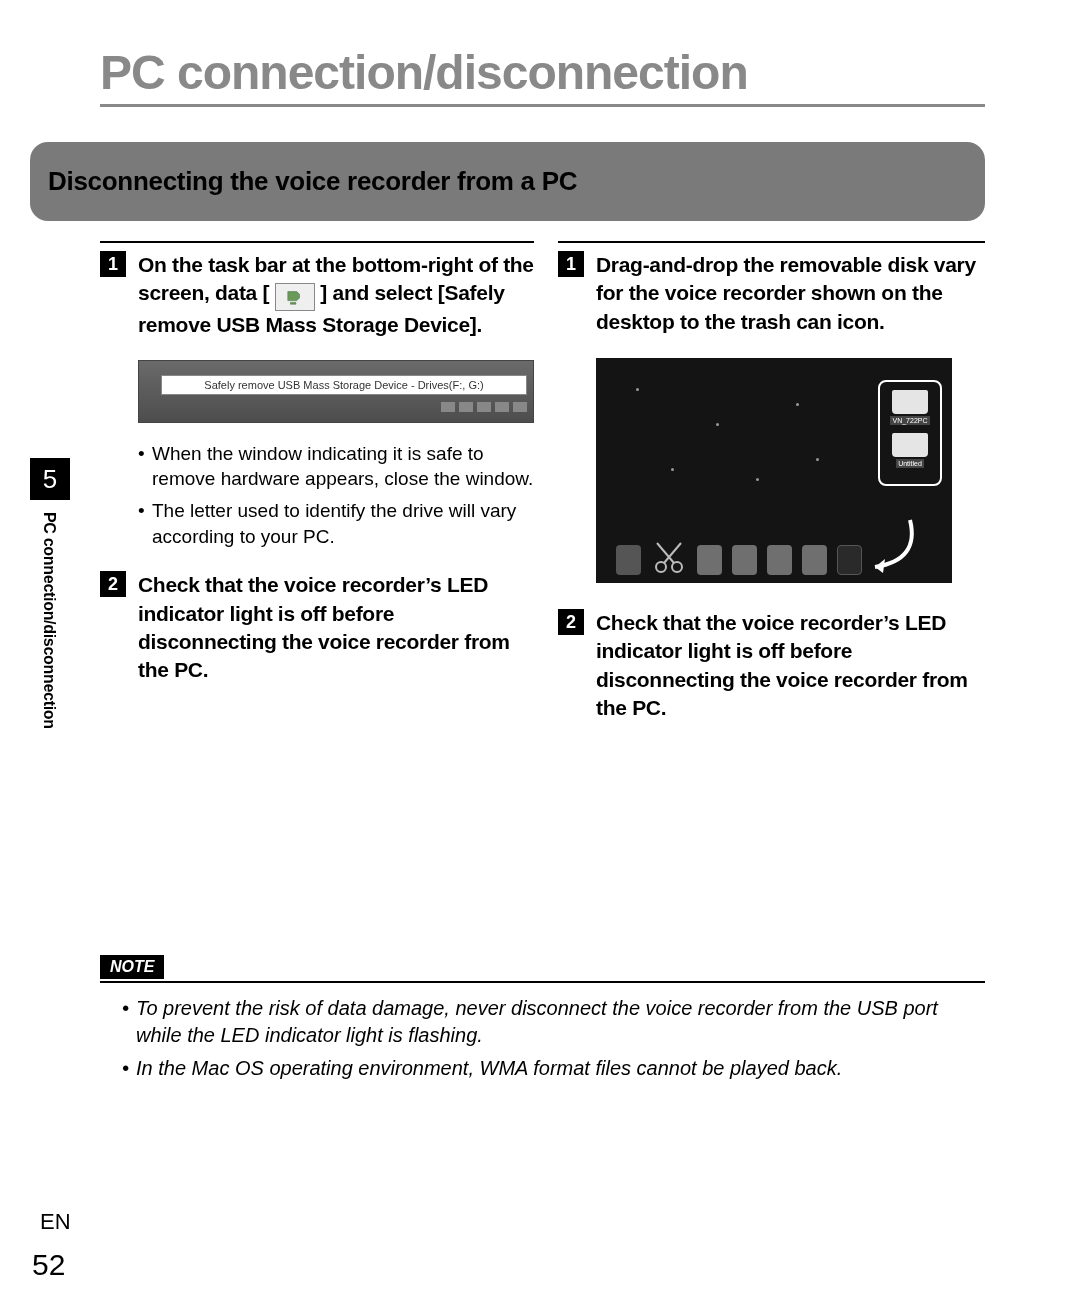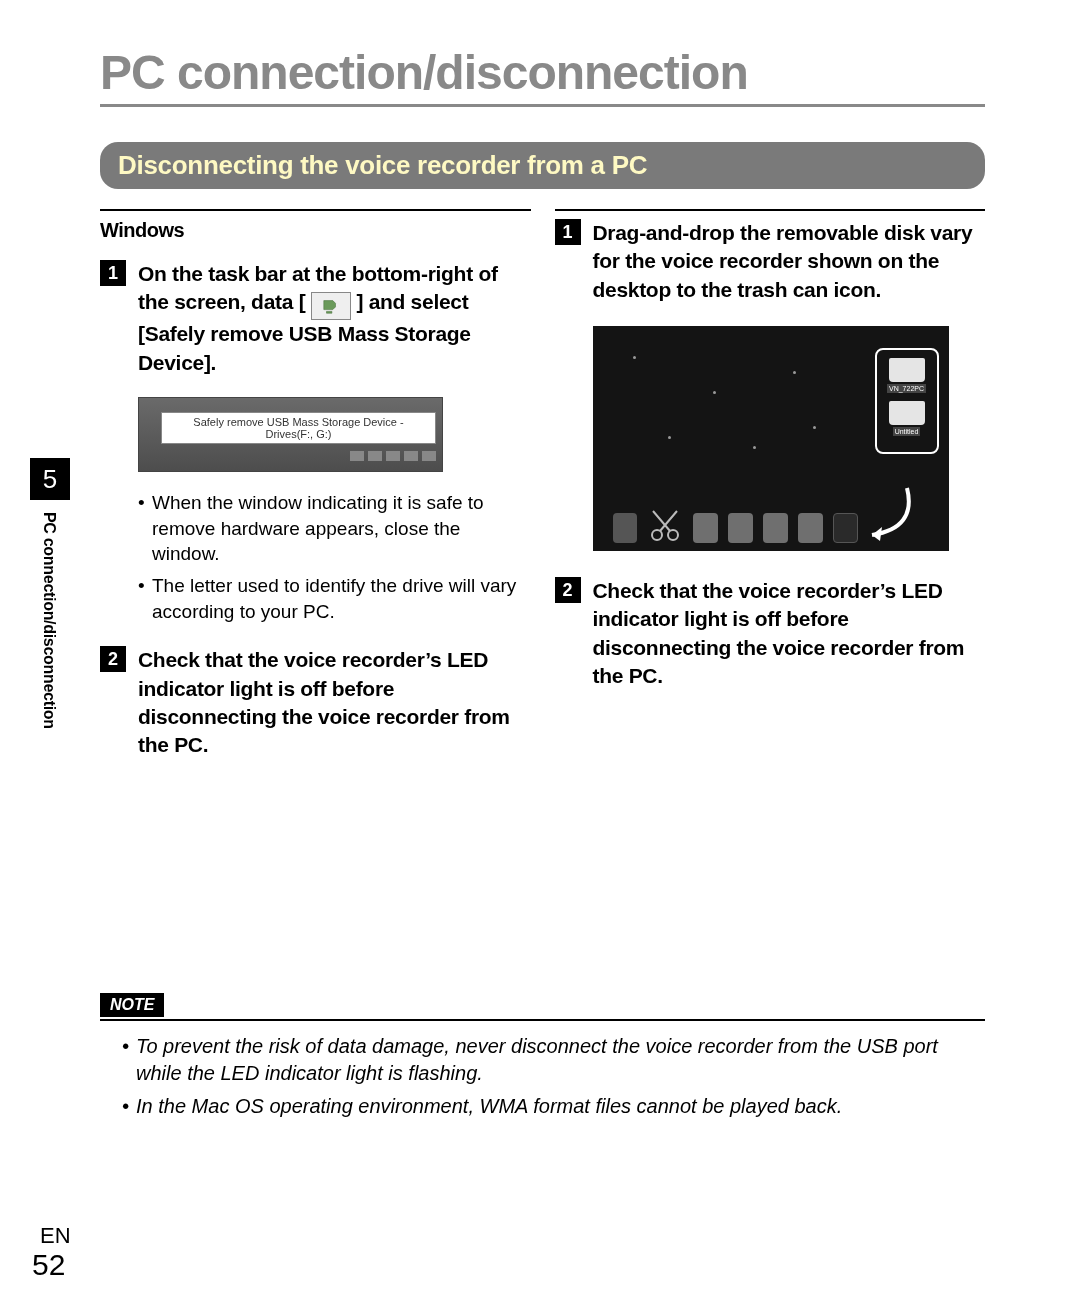--- a/index.html
+++ b/index.html
@@ -22,28 +22,27 @@
     margin-bottom: 4px;
   }
   .title-rule {
     height: 3px;
     background: #898989;
     margin-left: 70px;
     margin-bottom: 35px;
   }
   .section-banner {
     background: #7a7a7a;
-    color: #fef9c3;
+    color: #000000;
     border-radius: 18px;
-    padding: 8px 18px;
+    padding: 24px 18px;
     font-size: 26px;
     font-weight: 700;
     font-stretch: condensed;
     letter-spacing: -0.3px;
-    margin-left: 70px;
     margin-bottom: 20px;
   }
   .columns {
     display: flex;
     gap: 24px;
     margin-left: 70px;
   }
   .col { flex: 1; }
   .col-rule { height: 2px; background: #000; margin-bottom: 8px; }
   .os-label { font-weight: 800; font-size: 20px; font-stretch: condensed; letter-spacing: -0.5px; margin-bottom: 18px; }
@@ -55,21 +54,21 @@
   }
   .step-text { font-size: 21px; line-height: 1.35; font-weight: 700; font-stretch: condensed; letter-spacing: -0.3px; }
   .tray-icon {
     display: inline-flex; align-items: center; justify-content: center;
     width: 40px; height: 28px; border: 1.5px solid #888; background: #efefef;
     vertical-align: -6px; position: relative;
   }
   .tray-icon svg { width: 22px; height: 18px; }
   .win-screenshot {
     margin: 20px 0 18px 38px;
-    width: 305px;
+    width: 396px;
     background: linear-gradient(#6a6a6a,#4d4d4d);
     border: 1px solid #444;
     padding: 14px 6px 8px 22px;
   }
   .win-balloon {
     background: #fff; border: 1px solid #888;
     font-size: 11px; padding: 3px 6px;
     text-align: center; position: relative;
     color:#333;
   }
@@ -137,21 +136,21 @@
     font-size:26px;
     margin-bottom: 12px;
   }
   .tab-text {
     writing-mode: vertical-rl;
     font-weight:800; font-size:16px; font-stretch:condensed;
     letter-spacing: -0.3px;
     margin-left: 10px;
   }
   .footer-lang {
-    position:absolute; left:40px; bottom:61px;
+    position:absolute; left:40px; bottom:75px;
     font-size:22px;
   }
   .footer-page {
     position:absolute; left:32px; bottom:28px;
     font-size:30px;
   }
 </style>
 </head>
 <body>
 
@@ -162,21 +161,20 @@
 
 <h1 class="page-title">PC connection/disconnection</h1>
 <div class="title-rule"></div>
 
 <div class="section-banner">Disconnecting the voice recorder from a PC</div>
 
 <div class="columns">
 
   <div class="col">
     <div class="col-rule"></div>
-    <div class="os-label">Windows</div>
 
     <div class="step">
       <div class="step-num">1</div>
       <div class="step-text">
         <span>On the task bar at the bottom-right of the screen, data [</span>
         <span class="tray-icon">
           <svg viewBox="0 0 24 20">
               <path d="M4 14 h10 l3 -3 v-4 l-3 -3 h-10 z M7 16 h6 v2 h-6 z" fill="#6a9a5a" stroke="#47703a" stroke-width="0.6"></path>
             </svg>
         </span>

